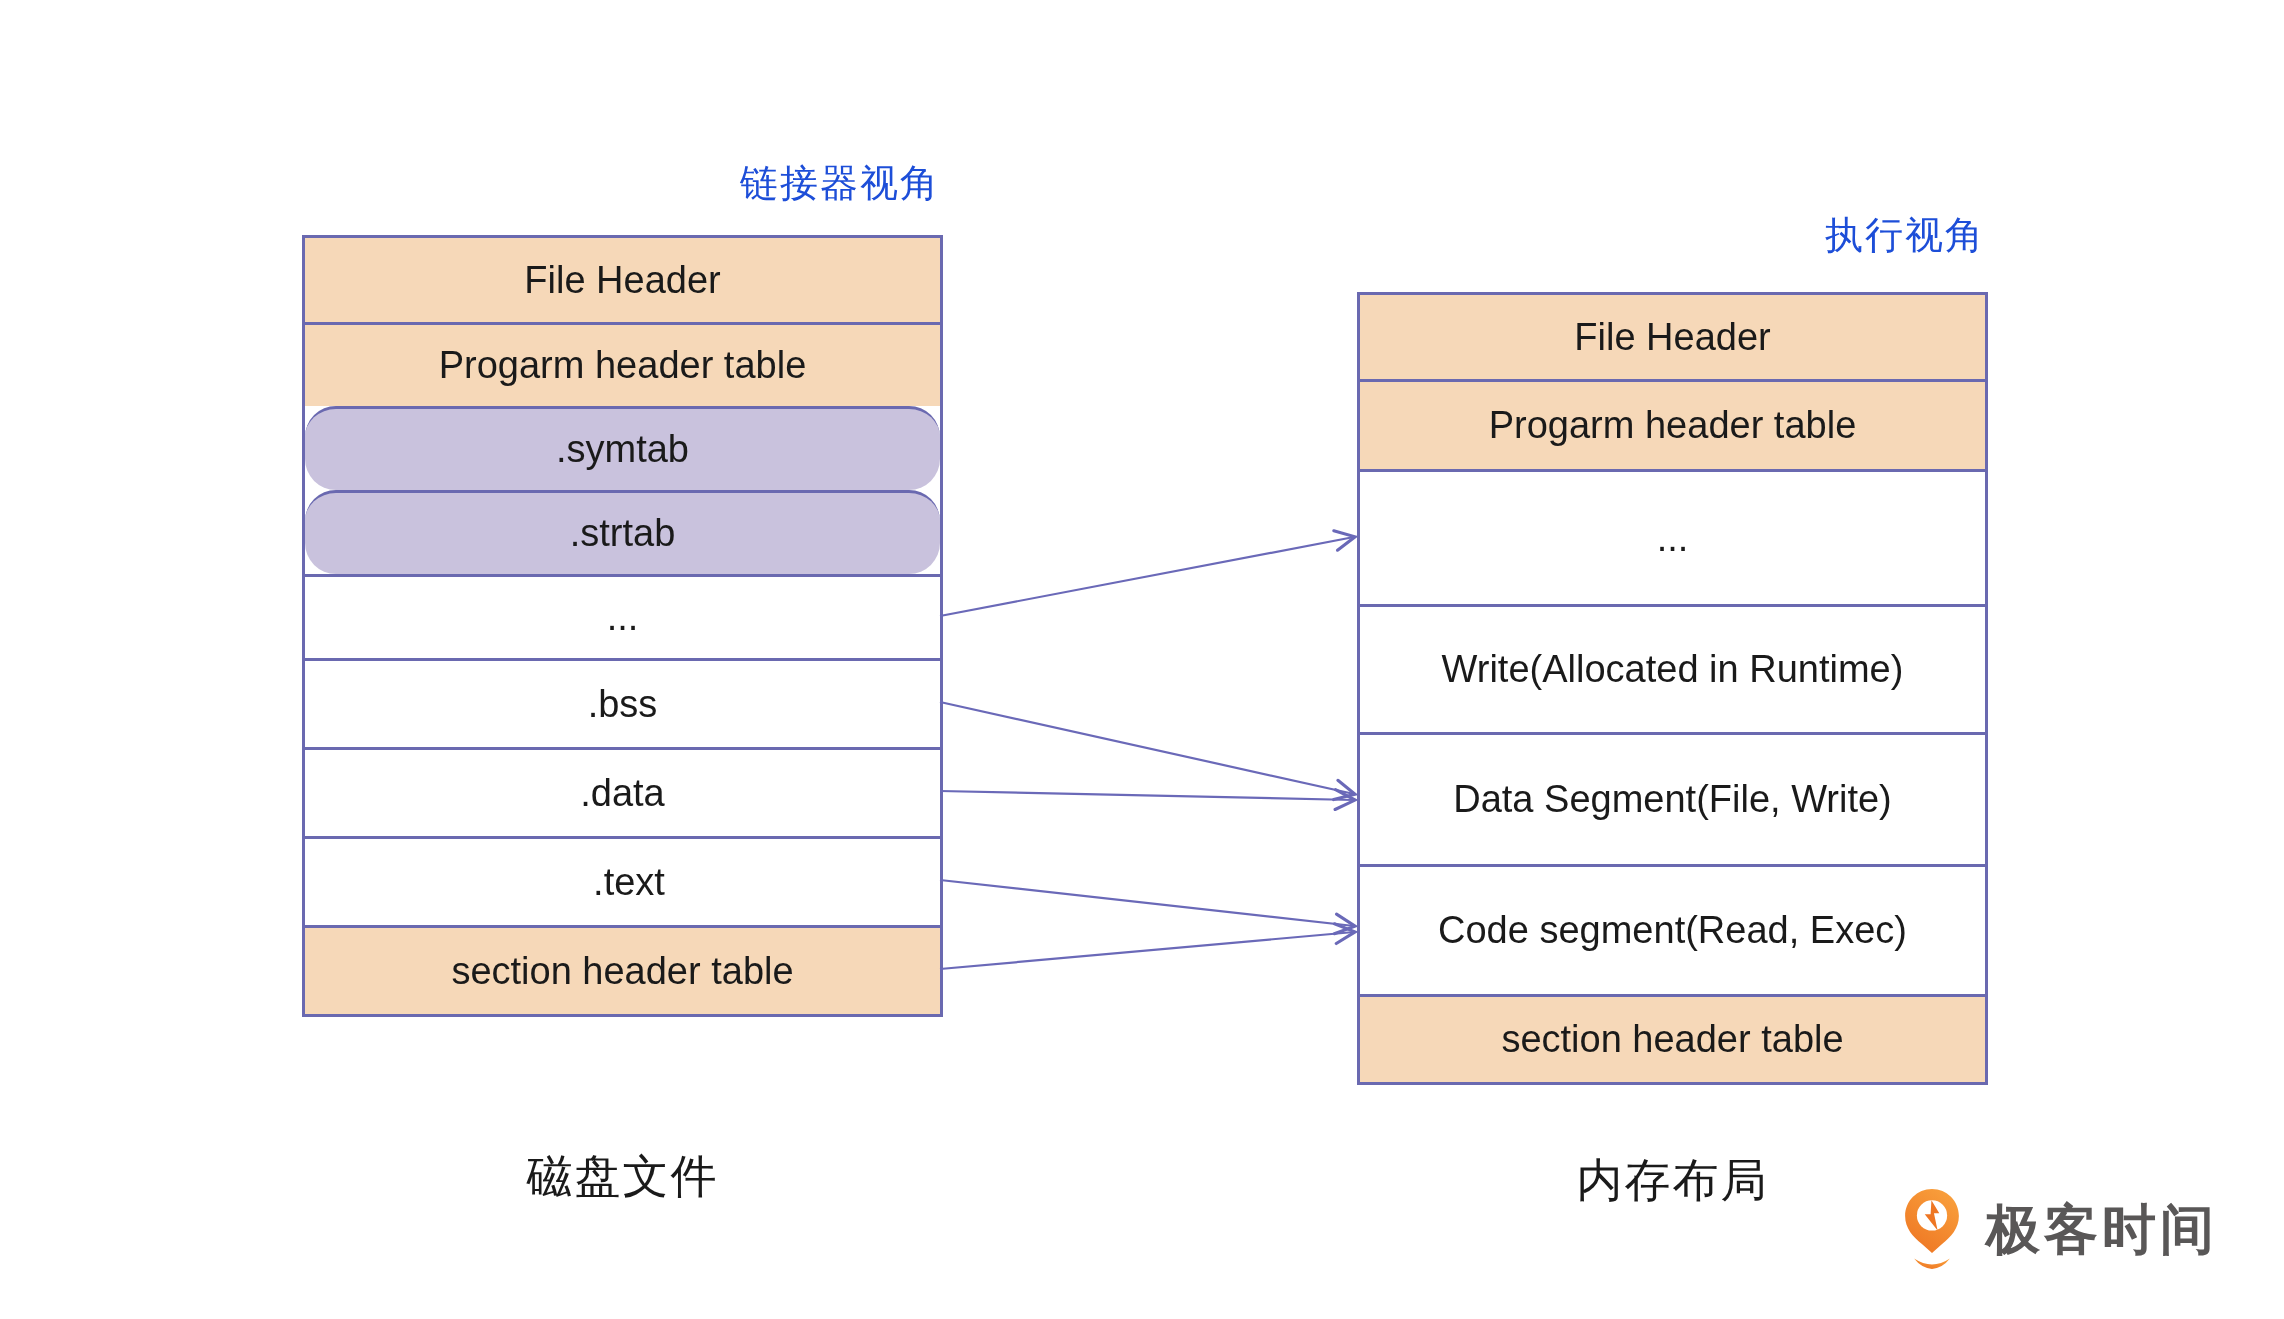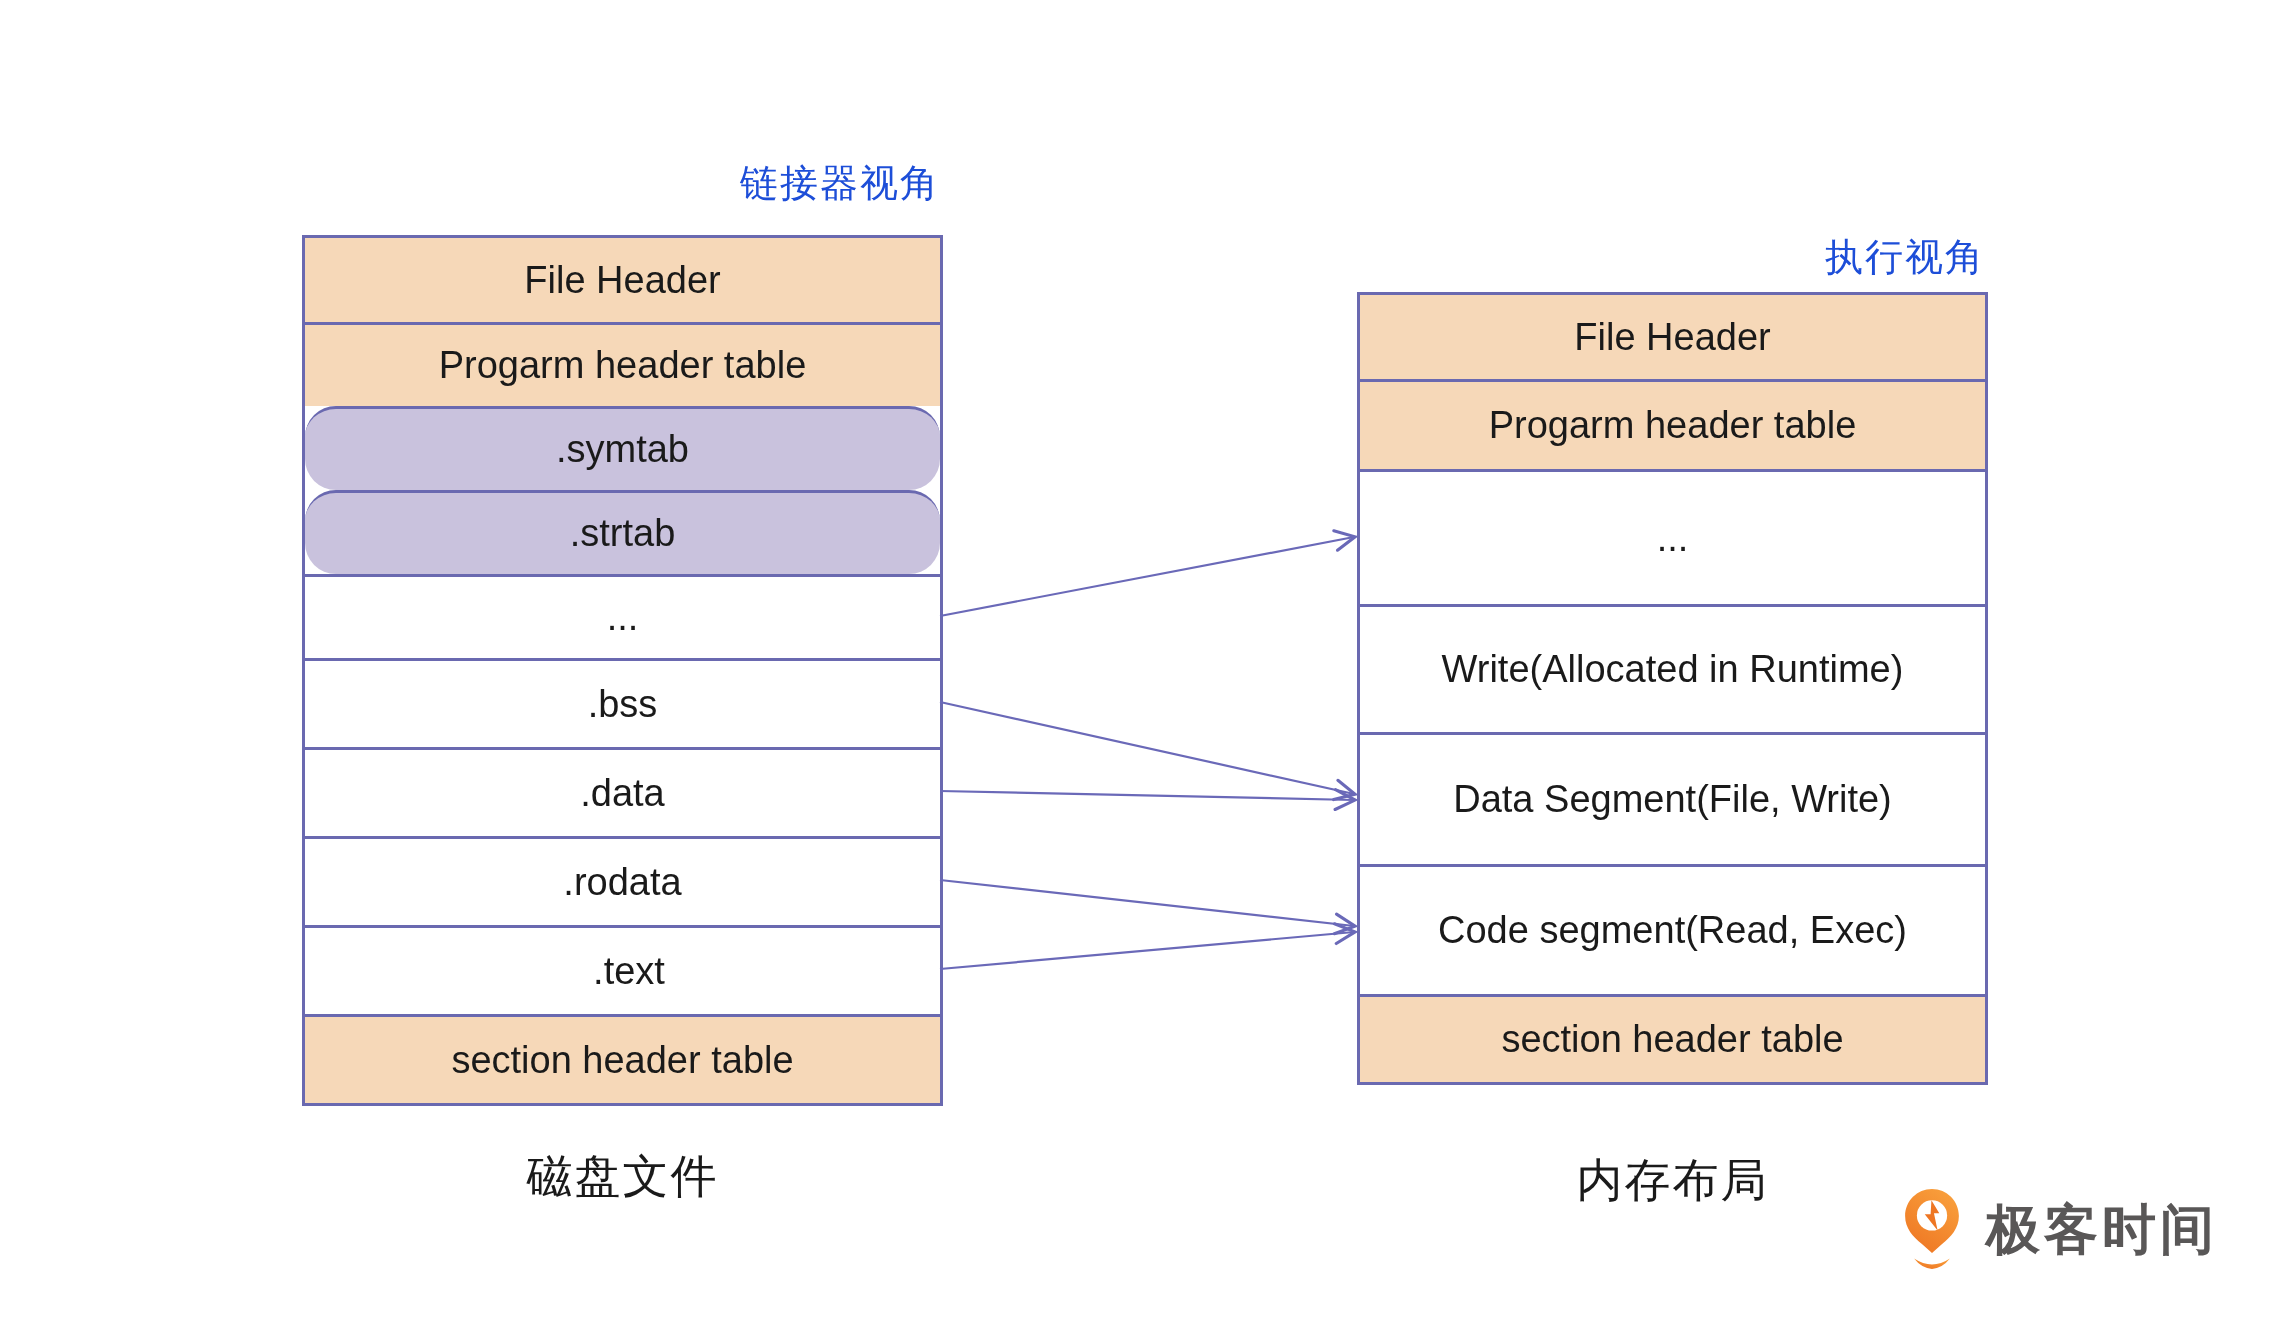--- a/index.html
+++ b/index.html
@@ -73,21 +73,21 @@
     white-space: nowrap;
   }
 </style>
 </head>
 <body>
 
 <div id="canvas" style="--peach: #f6d8b8; --lavender: #c9c2dd; --border: #6a69b0; --logo-text: #595757;">
 
   <div class="view-title" style="left:305px; top:158px; width:635px;">链接器视角</div>
 
-  <div class="view-title" style="left:1360px; top:232px; width:625px;">执行视角</div>
+  <div class="view-title" style="left:1360px; top:210px; width:625px;">执行视角</div>
 
   <div id="left-box" class="mem-box" style="left:302px; top:235px; width:635px;">
       <div class="mem-row fill-peach" style="height: 84px;">
         <span>File Header</span>
       </div>
       <div class="mem-row fill-peach" style="height: 84px;">
         <span>Progarm header table</span>
       </div>
       <div class="mem-row fill-lavender" style="height: 84px;">
         <span>.symtab</span>
@@ -96,23 +96,20 @@
         <span>.strtab</span>
       </div>
       <div class="mem-row fill-white" style="height: 84px;">
         <span>...</span>
       </div>
       <div class="mem-row fill-white" style="height: 89px;">
         <span>.bss</span>
       </div>
       <div class="mem-row fill-white" style="height: 89px;">
         <span>.data</span>
-      </div>
-      <div class="mem-row fill-white" style="height: 89px;">
-        <span>.rodata</span>
       </div>
       <div class="mem-row fill-white" style="height: 89px; padding-left: 13px;">
         <span>.text</span>
       </div>
       <div class="mem-row fill-peach" style="height: 89px;">
         <span>section header table</span>
       </div>
     </div>
 
   <div id="right-box" class="mem-box" style="left:1357px; top:292px; width:625px;">

